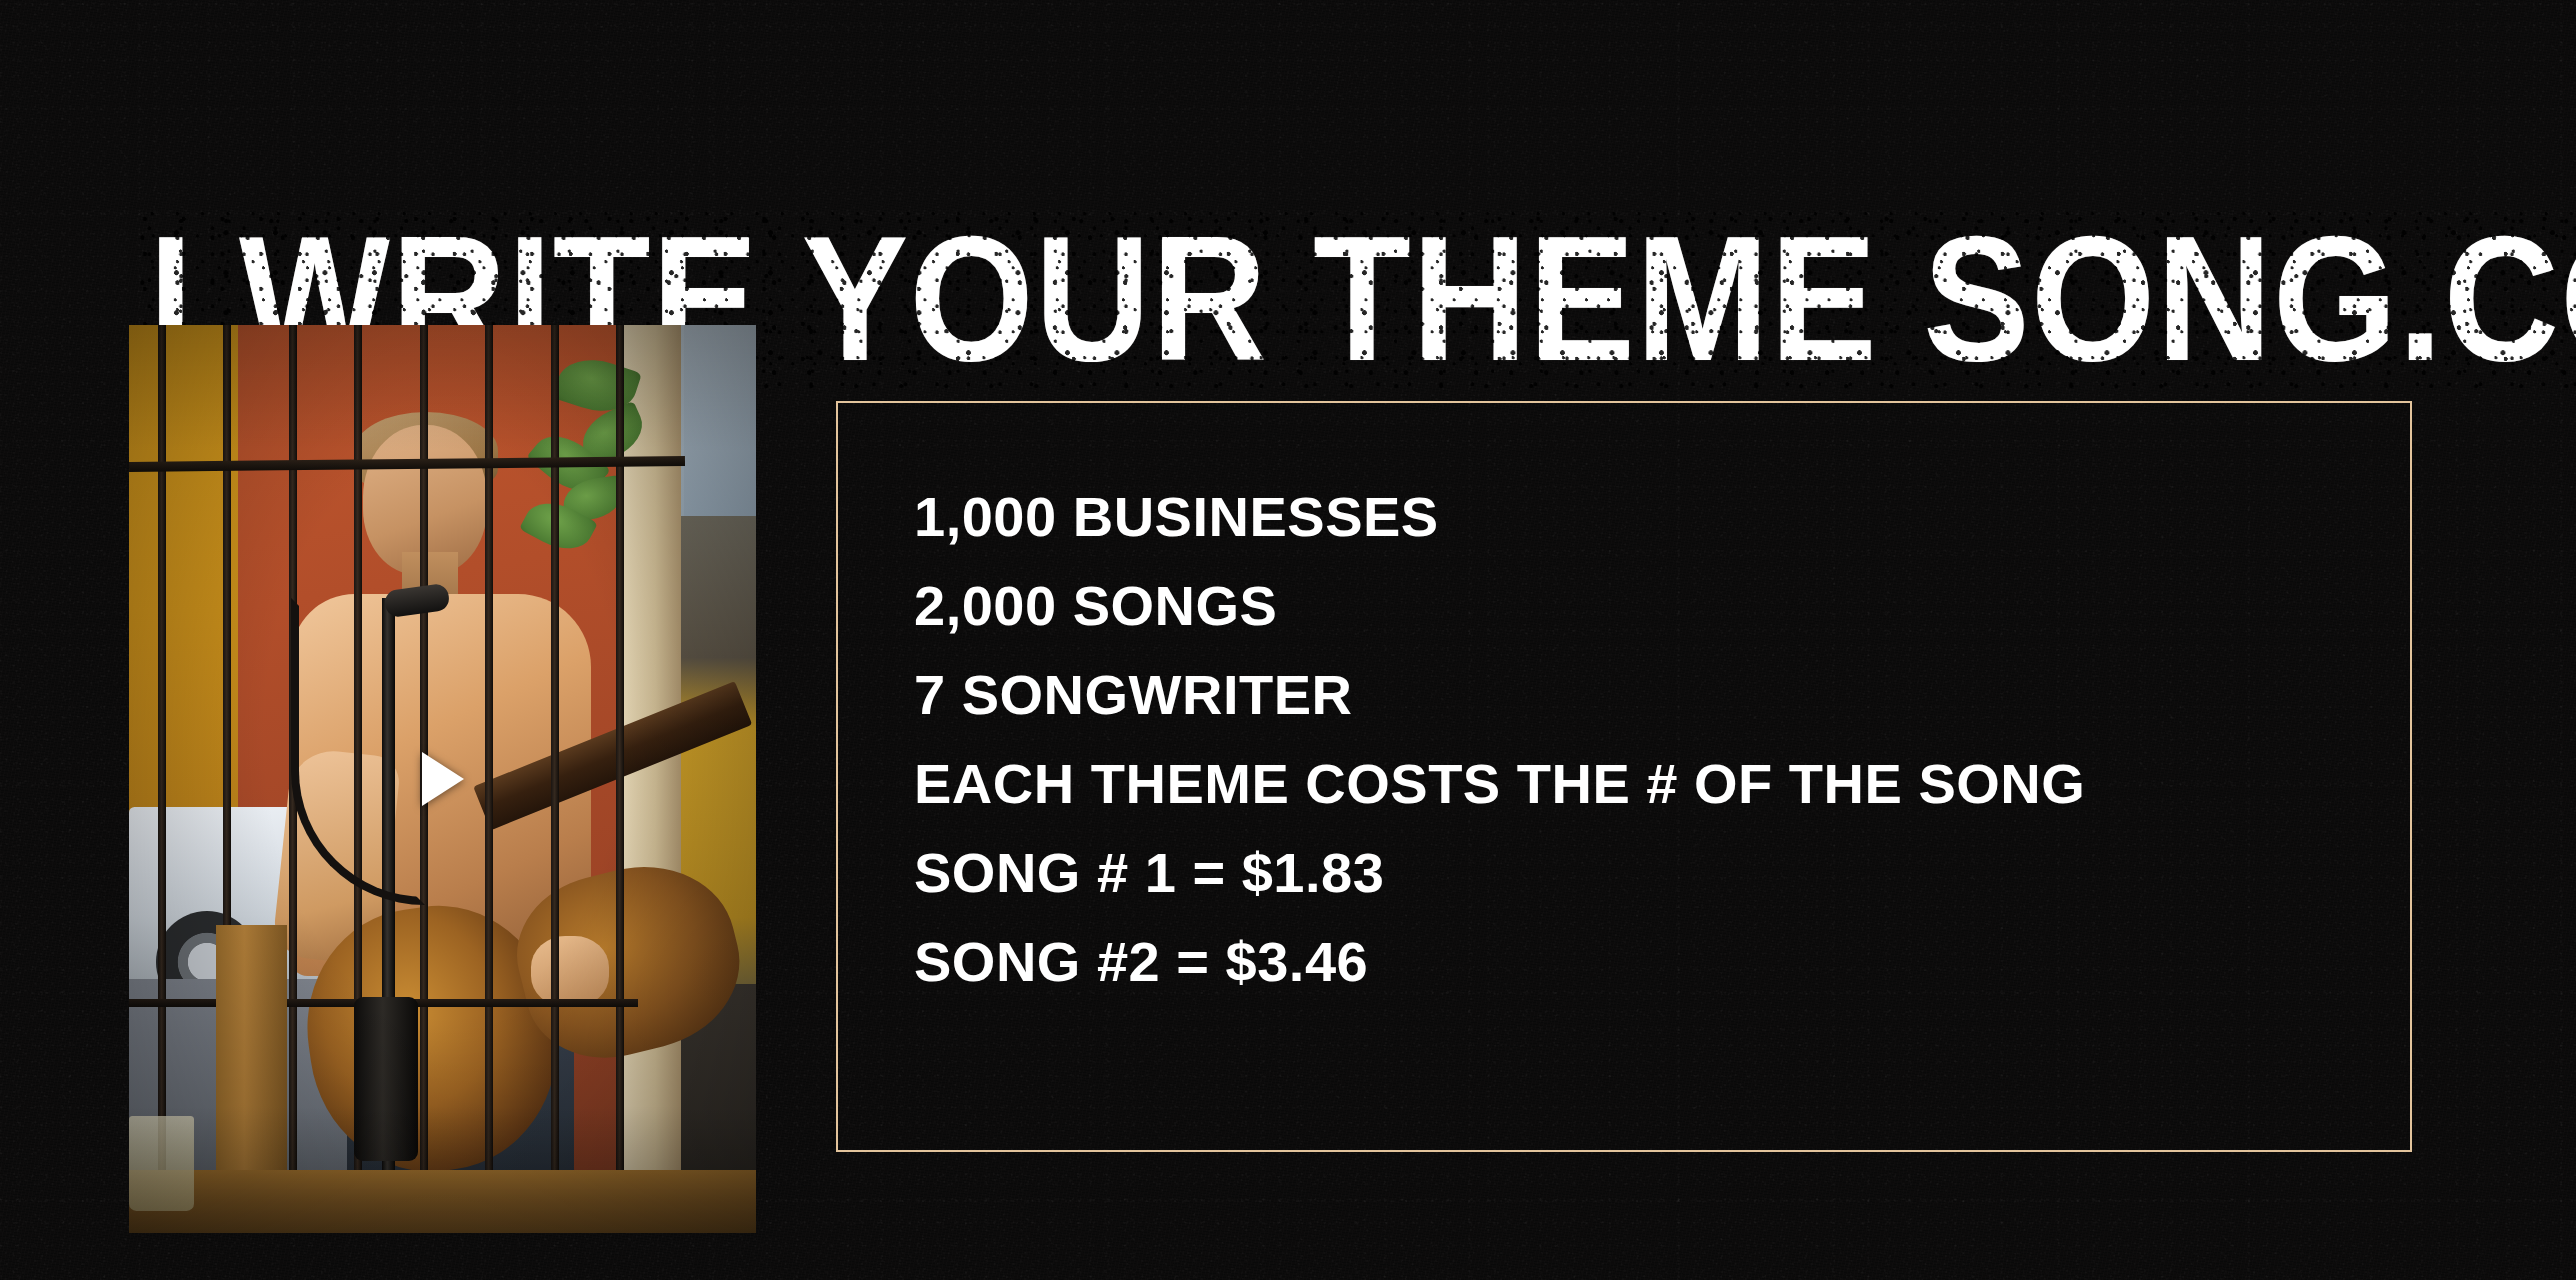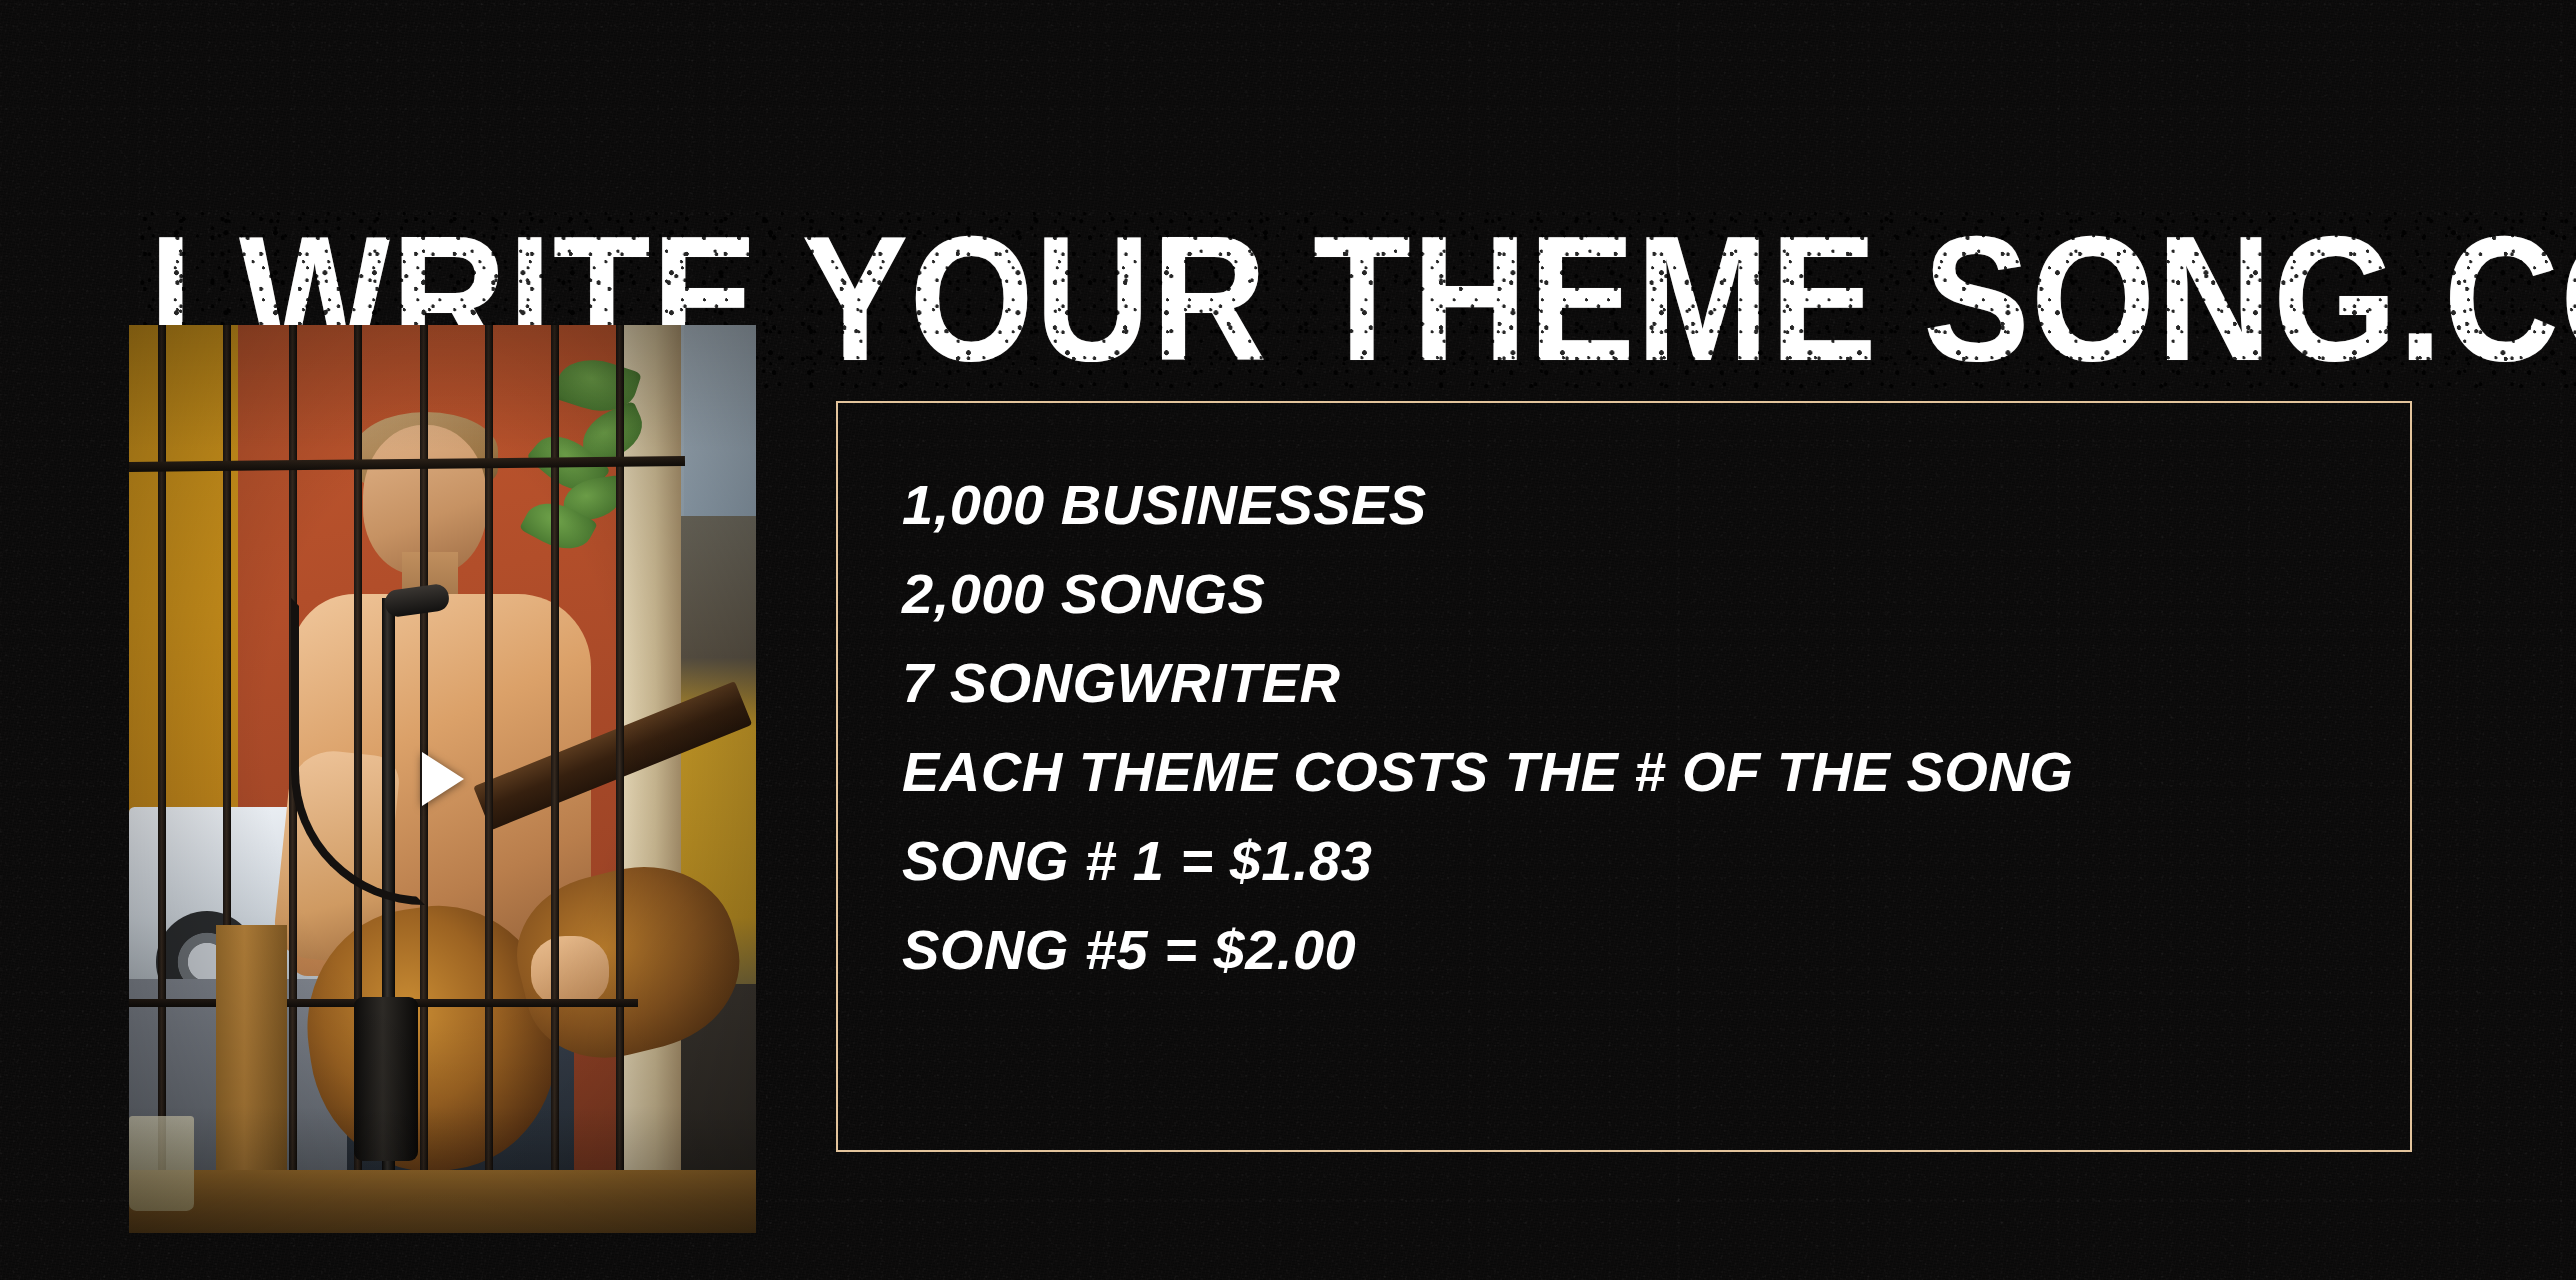--- a/index.html
+++ b/index.html
@@ -291,23 +291,22 @@
     height: 751px;
     border: 2.7px solid #e3c49c;
     box-sizing: border-box;
   }
   .panel-list {
     position: absolute;
     left: 64px;
     top: 57px;
     right: 18px;
     list-style: none;
-    margin: 0;
+    margin: 12px;
     padding: 0;
-    font-style: italic;
   }
   .panel-list li {
     color: #ffffff;
     font-family: "Liberation Sans", sans-serif;
     font-weight: 700;
     font-size: 56px;
     line-height: 89px;
     letter-spacing: 0.5px;
     white-space: nowrap;
   }
@@ -384,17 +383,17 @@
     <div class="play-btn"></div>
   </div>
 
   <div class="panel">
     <ul class="panel-list">
       <li>1,000 BUSINESSES</li>
       <li>2,000 SONGS</li>
       <li>7 SONGWRITER</li>
       <li>EACH THEME COSTS THE # OF THE SONG</li>
       <li>SONG # 1 = $1.83</li>
-      <li>SONG #5 = $2.00</li>
+      <li>SONG #2 = $3.46</li>
     </ul>
   </div>
 </div>
 
 
 </body></html>

